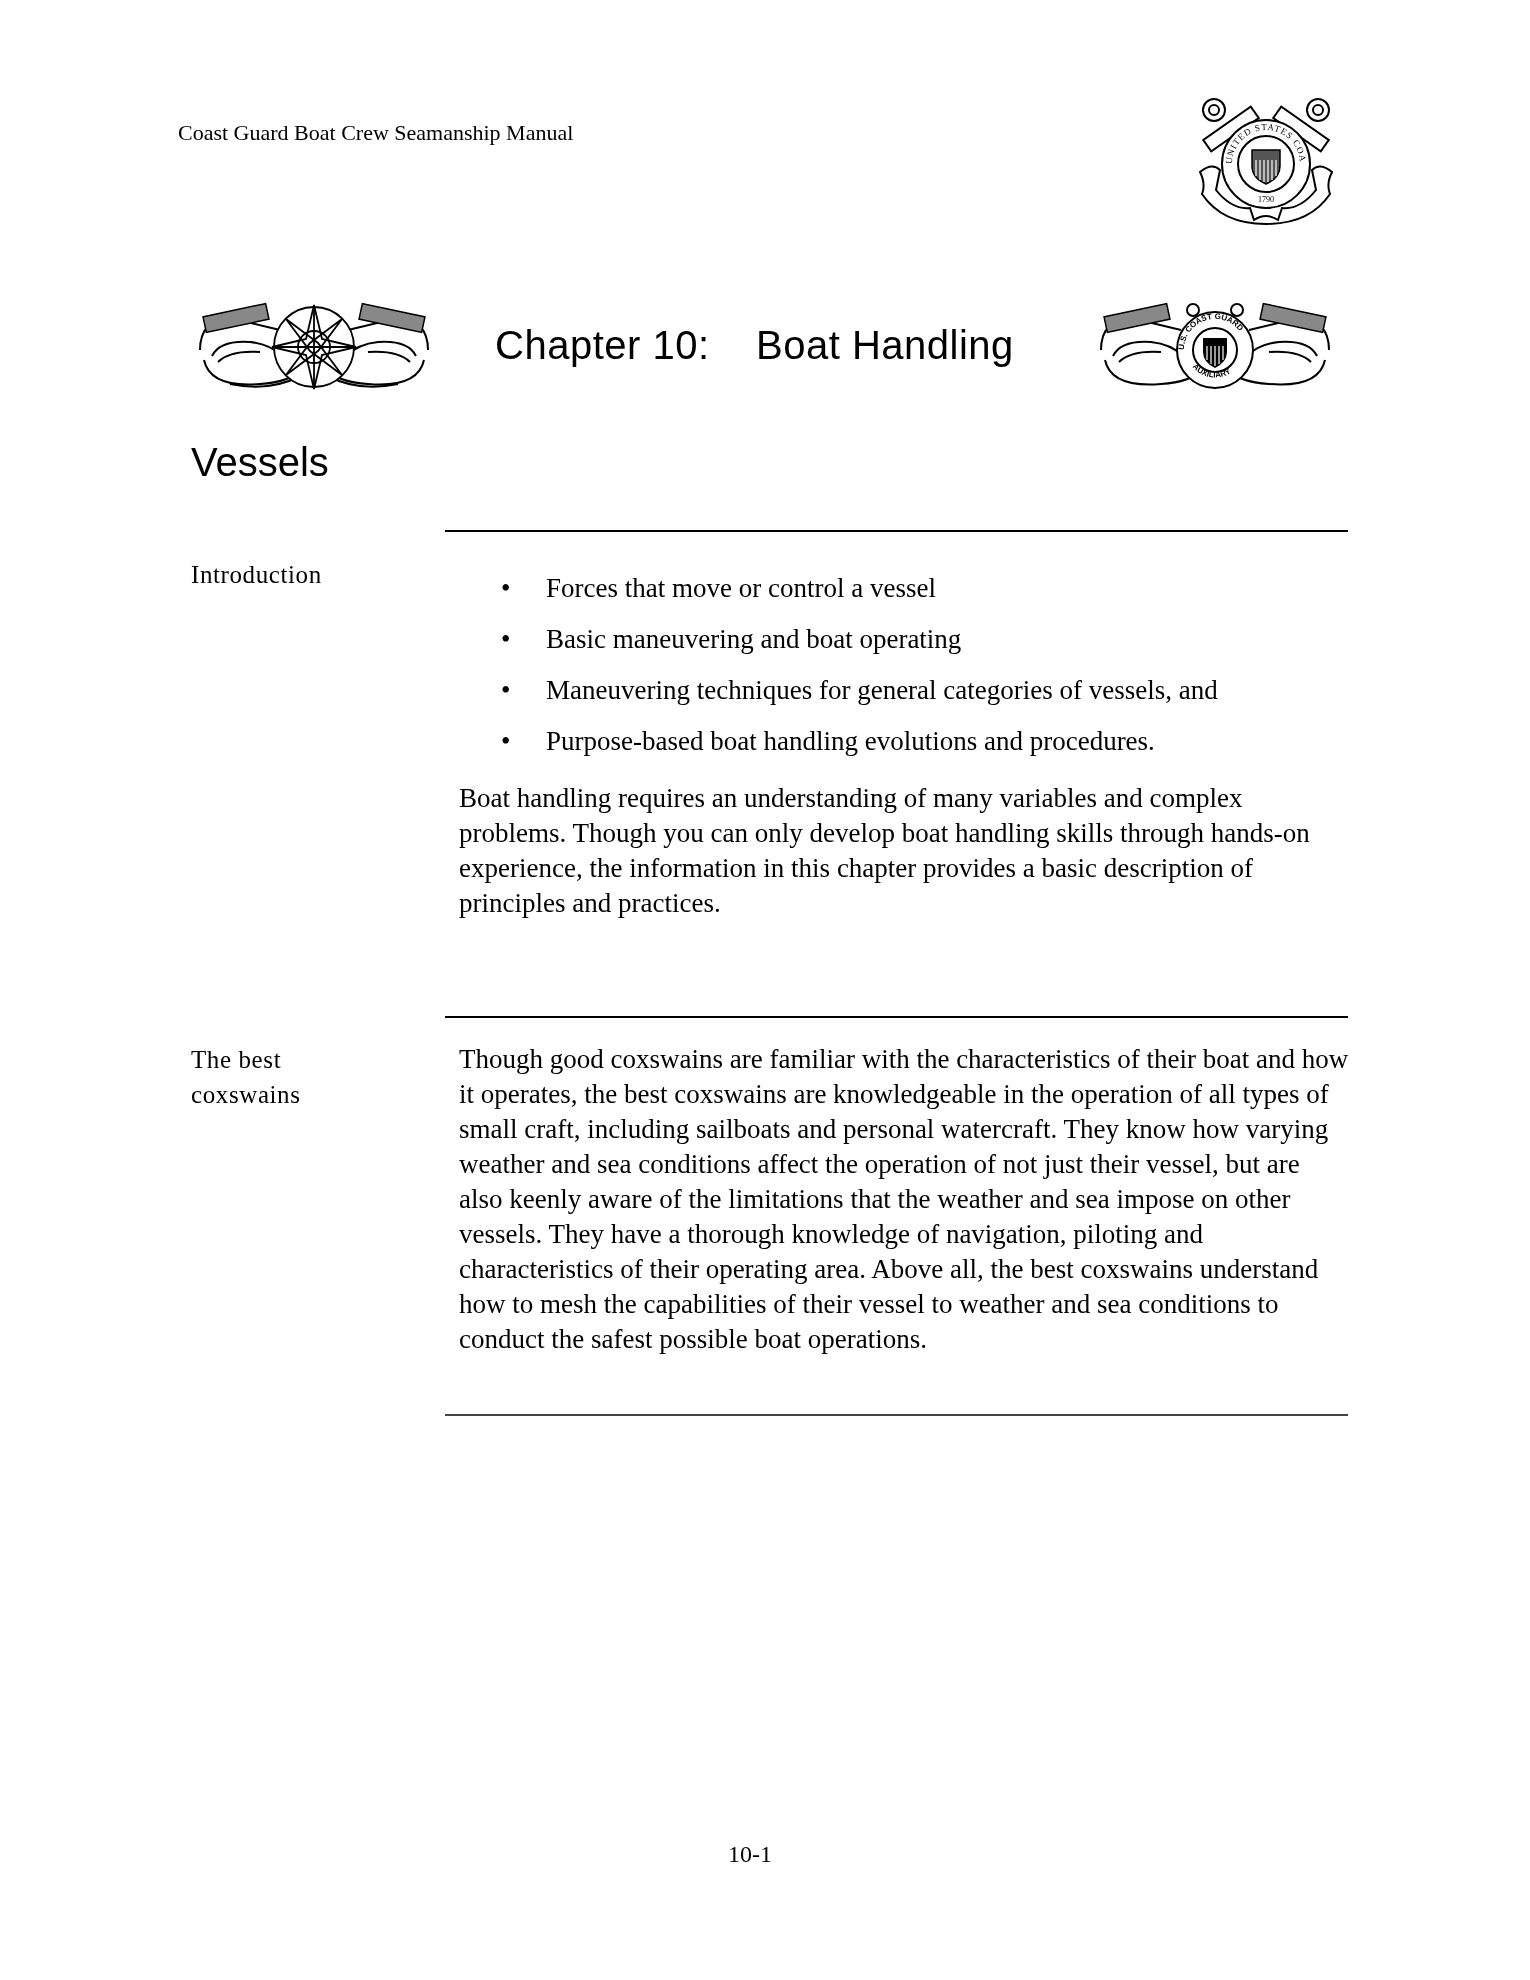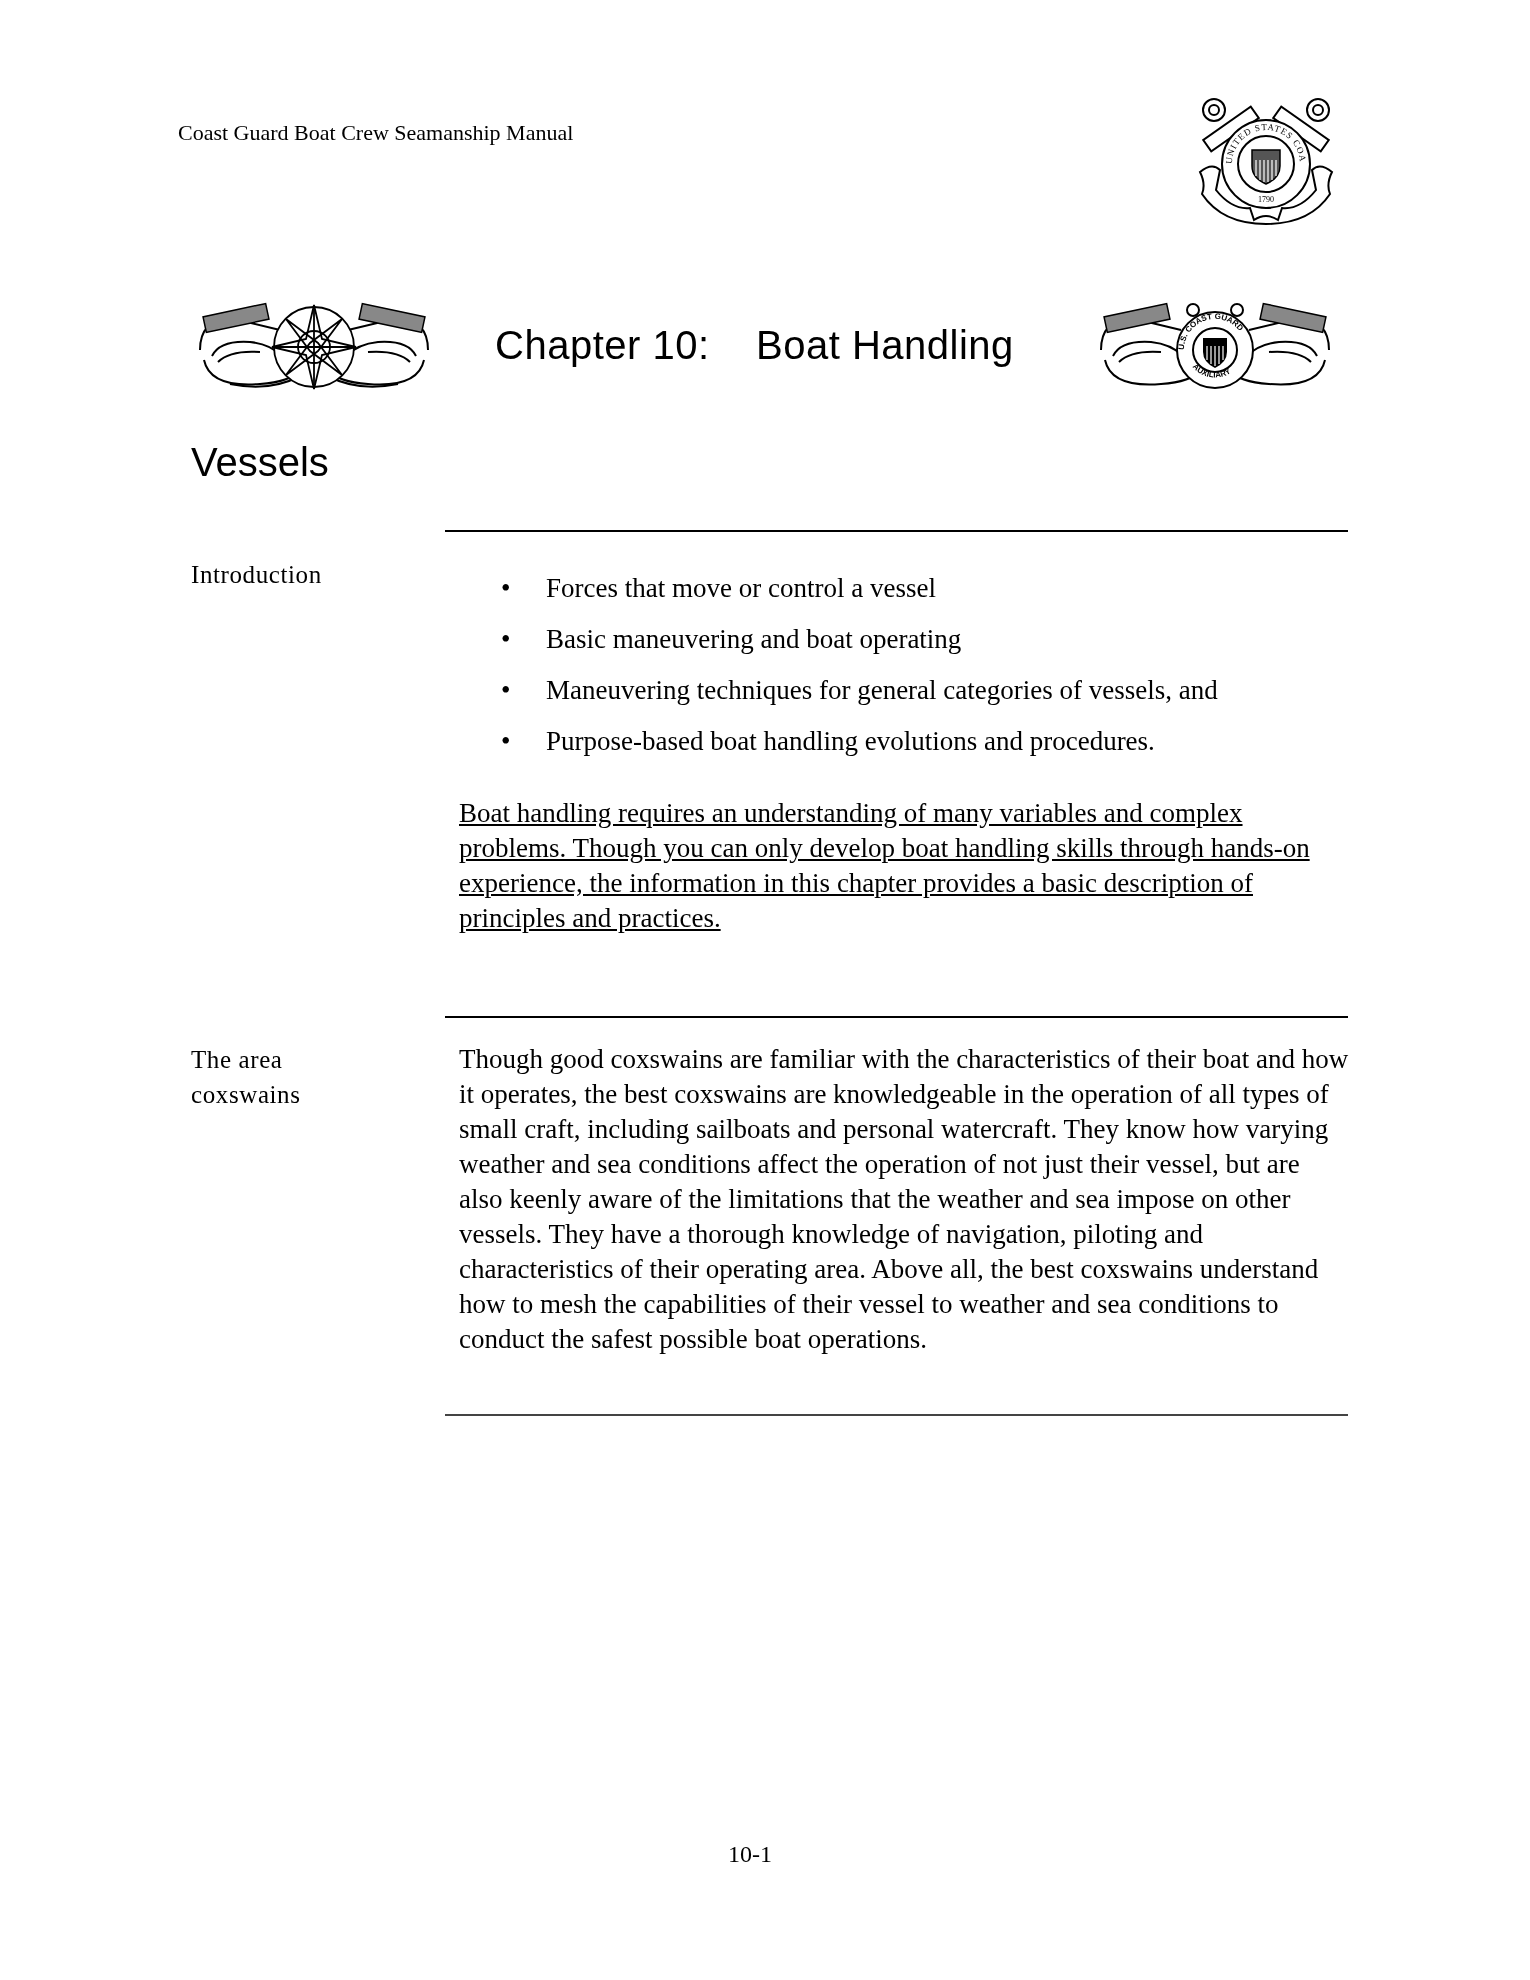--- a/index.html
+++ b/index.html
@@ -107,27 +107,27 @@
 <div class="abs rule" style="top:530px;"></div>
 
 <div class="abs label" style="top:557px;">Introduction</div>
 <div class="abs body" style="top:557px;">
   <ul class="bullets">
     <li><span class="dot">•</span><span>Forces that move or control a vessel</span></li>
     <li><span class="dot">•</span><span>Basic maneuvering and boat operating</span></li>
     <li><span class="dot">•</span><span>Maneuvering techniques for general categories of vessels, and</span></li>
     <li><span class="dot">•</span><span>Purpose-based boat handling evolutions and procedures.</span></li>
   </ul>
-  <p style="margin-top:21px;text-decoration:underline;">Boat handling requires an understanding of many variables and complex problems.  Though you can only develop boat handling skills through hands-on experience, the information in this chapter provides a basic description of principles and practices.</p>
+  <p style="margin-top:6px;">Boat handling requires an understanding of many variables and complex problems.  Though you can only develop boat handling skills through hands-on experience, the information in this chapter provides a basic description of principles and practices.</p>
 </div>
 
 <div class="abs rule" style="top:1016px;"></div>
 
 <div class="abs label" style="top:1042px;">
-  <div>The area</div>
+  <div>The best</div>
   <div>coxswains</div>
 </div>
 <div class="abs body" style="top:1042px;">
   <p>Though good coxswains are familiar with the characteristics of their boat and how it operates, the best coxswains are knowledgeable in the operation of all types of small craft, including sailboats and personal watercraft.  They know how varying weather and sea conditions affect the operation of not just their vessel, but are also keenly aware of the limitations that the weather and sea impose on other vessels.  They have a thorough knowledge of navigation, piloting and characteristics of their operating area.   Above all, the best coxswains understand how to mesh the capabilities of their vessel to weather and sea conditions to conduct the safest possible boat operations.</p>
 </div>
 
 <div class="abs rule rule-thin" style="top:1414px;"></div>
 
 <div class="abs page-number">10-1</div>
 

